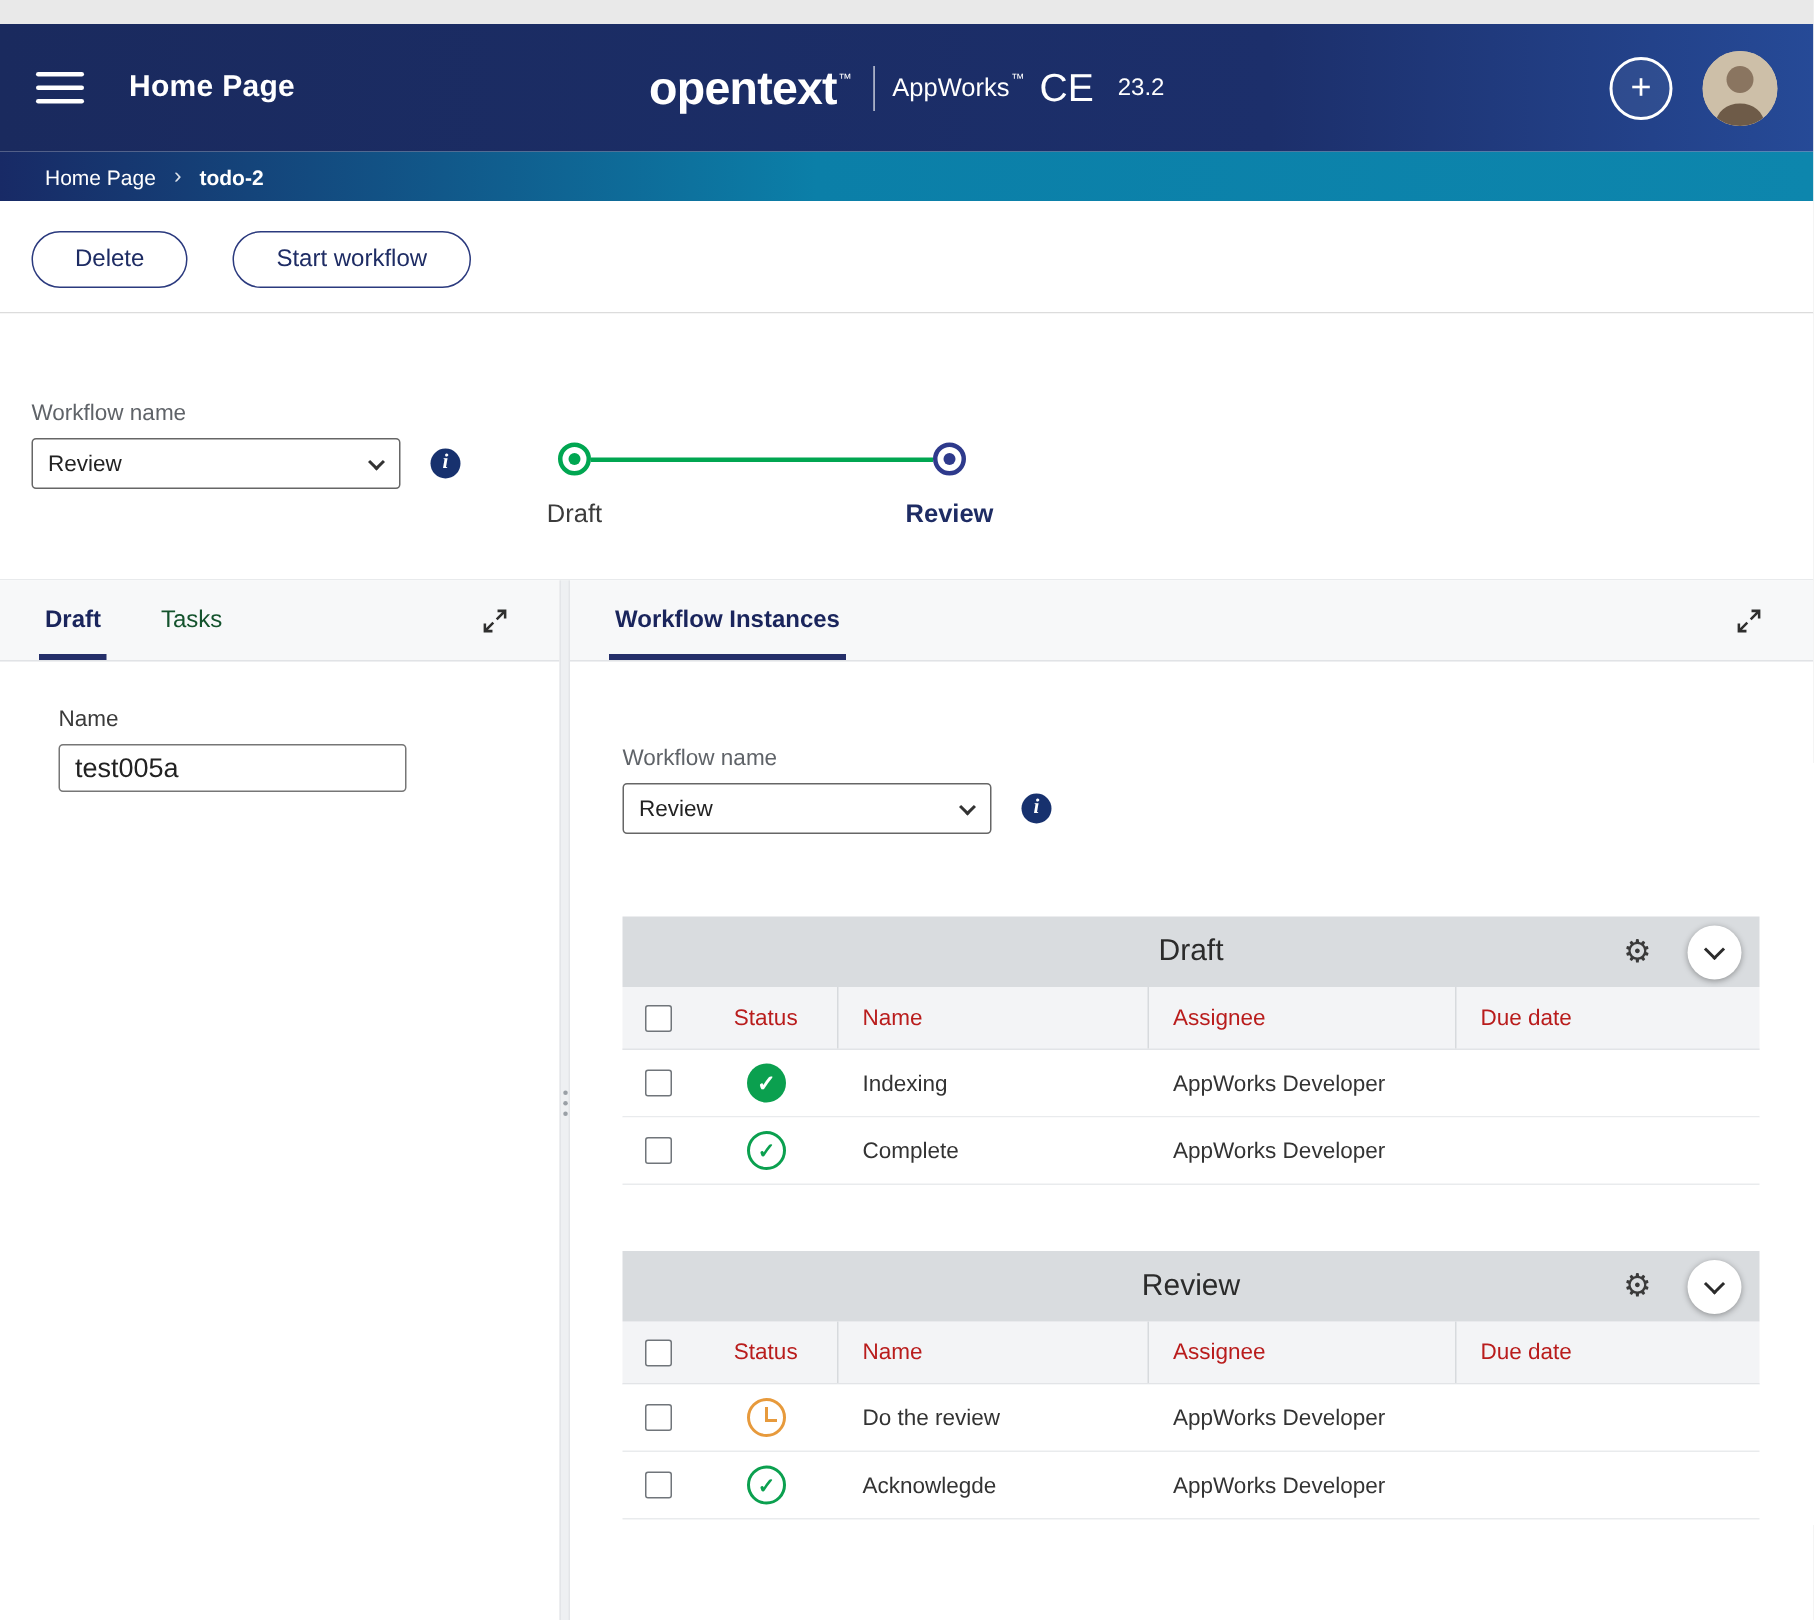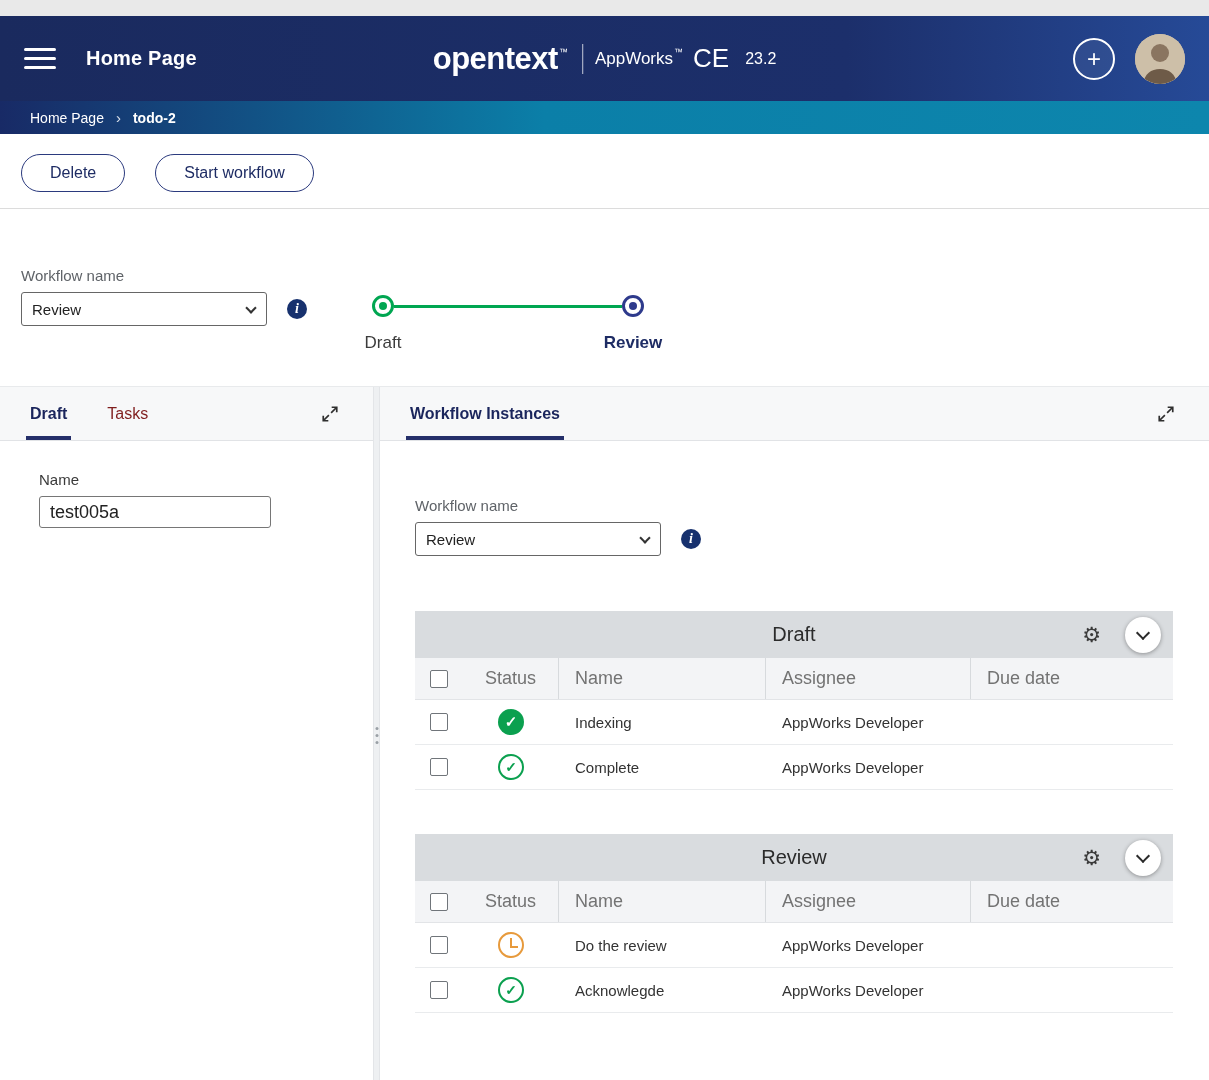--- a/index.html
+++ b/index.html
@@ -67,21 +67,21 @@
   
   .panels { display:flex; height:712px; border-top:1px solid #e8eaec; }
   .left-panel { width:373px; display:flex; flex-direction:column; background:#fff; }
   .splitter { width:7px; background:#eef0f2; border-left:1px solid #e3e5e8; border-right:1px solid #e3e5e8; position:relative; cursor:col-resize; }
   .splitter-dots { position:absolute; top:340px; left:50%; transform:translateX(-50%); display:flex; flex-direction:column; gap:4px; }
   .splitter-dots i { width:3px; height:3px; background:#9aa0a6; border-radius:50%; }
   .right-panel { flex:1; display:flex; flex-direction:column; background:#fff; overflow:hidden; }
 
   .tabbar { height:54px; background:#f7f8f9; border-bottom:1px solid #e1e3e6; display:flex; align-items:center;
             padding:0 30px; gap:40px; flex-shrink:0; }
-  .tab { font-size:16px; color:#7f1d1d; height:100%; display:flex; align-items:center; position:relative; cursor:pointer; }
+  .tab { font-size:16px; color:#14532d; height:100%; display:flex; align-items:center; position:relative; cursor:pointer; }
   .tab.active { color:#1a255c; font-weight:700; }
   .tab.active::after { content:""; position:absolute; left:-4px; right:-4px; bottom:0; height:4px; background:#252f6a; }
   .expand-btn { margin-left:auto; background:none; border:none; cursor:pointer; display:flex; align-items:center; padding:4px; }
   .expand-btn svg { display:block; }
 
   .left-content { padding:30px 39px; }
   .form-label { font-size:15px; color:#3a3a3a; margin-bottom:8px; }
   input.text-input { width:232px; height:32px; border:1px solid #767676; border-radius:3px;
                      padding:0 10px; font-size:18px; font-family:inherit; color:#222; }
 
@@ -94,21 +94,21 @@
   .table-band { height:47px; background:#d9dcdf; display:flex; align-items:center; position:relative; padding:0 12px; }
   .band-title { position:absolute; left:0; right:0; text-align:center; font-size:20px; color:#2b2b2b; }
   .band-controls { margin-left:auto; display:flex; align-items:center; gap:24px; position:relative; }
   .gear { font-size:21px; color:#3a3a3a; cursor:pointer; line-height:1; background:none; border:none; font-family:inherit; }
   .chevron-btn { width:36px; height:36px; border-radius:50%; background:#fff; border:none;
                  box-shadow:0 1px 4px rgba(0,0,0,.35); display:flex; align-items:center; justify-content:center; cursor:pointer; }
   .chevron { width:10px; height:10px; border-right:2px solid #2b2b2b; border-bottom:2px solid #2b2b2b;
              transform:rotate(45deg); margin-top:-4px; }
   .t-head, .t-row { display:grid; grid-template-columns:48px 96px 207px 205px 1fr; align-items:center; }
   .t-head { background:#f3f4f6; height:42px; border-bottom:1px solid #e2e4e7; }
-  .th { font-size:18px; color:#737373; padding:0 16px; height:100%; display:flex; align-items:center; }
+  .th { font-size:15px; color:#b91c1c; padding:0 16px; height:100%; display:flex; align-items:center; }
   .th.sep { border-right:1px solid #d7dadd; }
   .th.status-col { justify-content:center; padding:0; }
   .t-row { height:45px; border-bottom:1px solid #e9ebed; background:#fff; }
   .cell { font-size:15px; color:#333; padding:0 16px; }
   .cell.center { display:flex; justify-content:center; padding:0; }
   .checkbox { width:18px; height:18px; appearance:none; -webkit-appearance:none; border:1.5px solid #70757a;
               border-radius:2px; background:#fff; cursor:pointer; }
 
   .status-icon { width:26px; height:26px; border-radius:50%; display:flex; align-items:center; justify-content:center;
                  font-weight:700; position:relative; }

